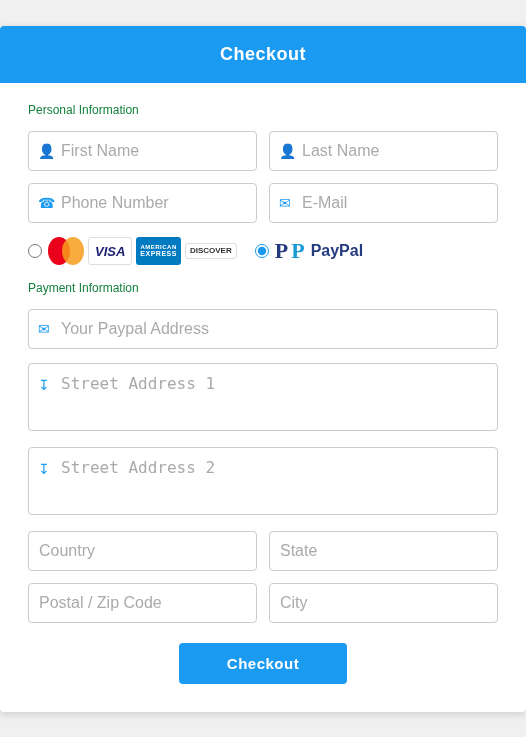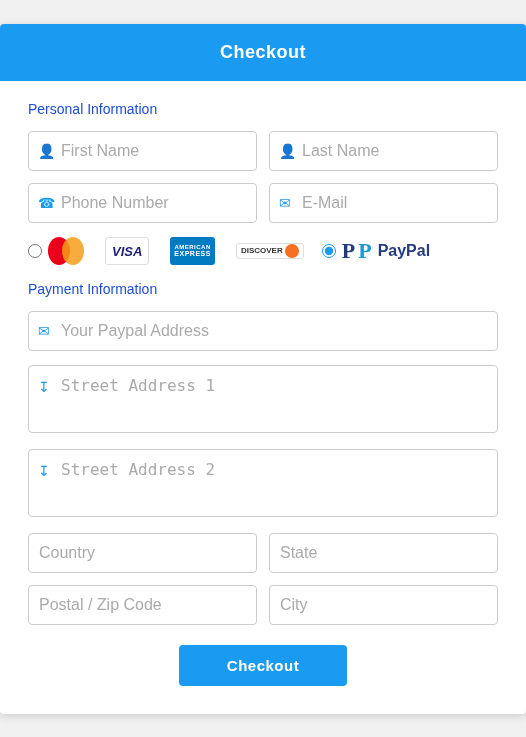--- a/index.html
+++ b/index.html
@@ -24,22 +24,22 @@
       text-align: center;
       padding: 18px;
       font-size: 18px;
       font-weight: bold;
       letter-spacing: 0.5px;
     }
     .body {
       padding: 20px 28px 28px 28px;
     }
     .section-title {
-      font-size: 14px;
-      color: #1d4ed8;
+      font-size: 12px;
+      color: #15803d;
       margin-bottom: 14px;
     }
     .row {
       display: flex;
       gap: 12px;
       margin-bottom: 12px;
     }
     .input-wrap {
       flex: 1;
       position: relative;
@@ -86,21 +86,21 @@
       gap: 6px;
     }
     .radio-group input[type="radio"] {
       accent-color: #1a9af0;
       width: 14px;
       height: 14px;
     }
     .card-logos {
       display: flex;
       align-items: center;
-      gap: 21px;
+      gap: 4px;
     }
     .visa-logo {
       background: #fff;
       border: 1px solid #ddd;
       color: #1a1f71;
       font-size: 13px;
       font-weight: 900;
       font-style: italic;
       padding: 2px 6px;
       border-radius: 3px;
@@ -125,20 +125,21 @@
       border: 1px solid #ddd;
       color: #333;
       font-size: 8px;
       font-weight: bold;
       padding: 2px 4px;
       border-radius: 3px;
       height: 16px;
       display: flex;
       align-items: center;
       gap: 2px;
+      flex-direction: column;
     }
     .discover-dot {
       width: 14px;
       height: 14px;
       background: #f76f20;
       border-radius: 50%;
     }
     .paypal-option {
       display: flex;
       align-items: center;

